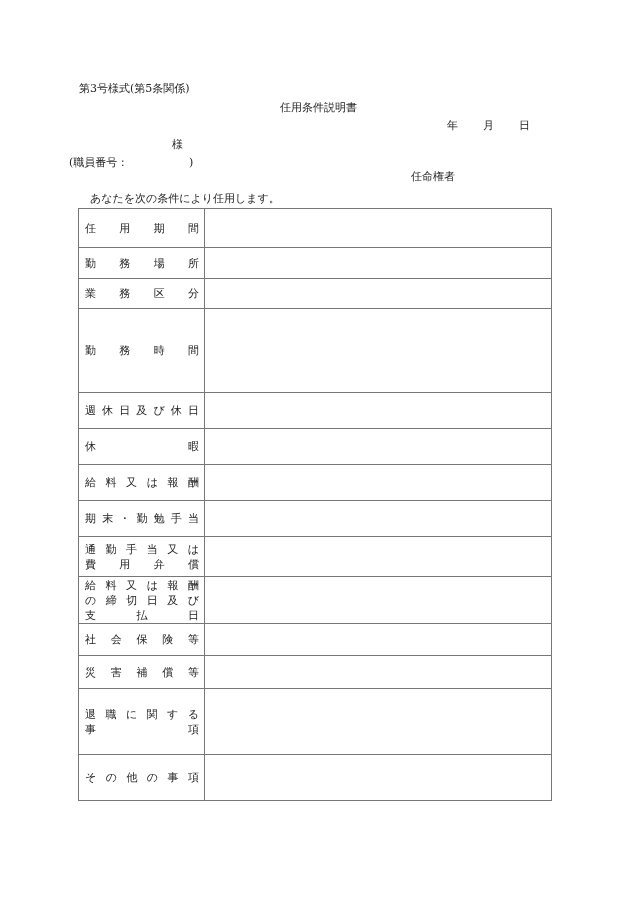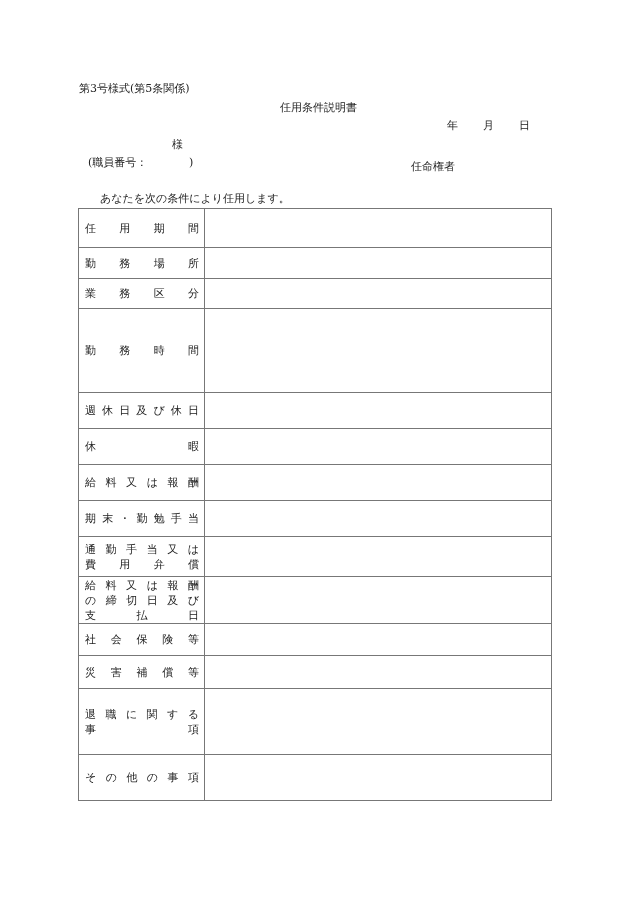--- a/index.html
+++ b/index.html
@@ -14,24 +14,24 @@
 </style>
 </head>
 <body>
 
 <div class="abs" style="left:79px;top:82px;">第3号様式(第5条関係)</div>
 <div class="abs" style="left:280px;top:101px;">任用条件説明書</div>
 <div class="abs" style="left:447px;top:119px;">年</div>
 <div class="abs" style="left:483px;top:119px;">月</div>
 <div class="abs" style="left:519px;top:119px;">日</div>
 <div class="abs" style="left:172px;top:138px;">様</div>
-<div class="abs" style="left:88px;top:156px;">(職員番号：</div>
+<div class="abs" style="left:69px;top:156px;">(職員番号：</div>
 <div class="abs" style="left:189px;top:156px;">)</div>
-<div class="abs" style="left:411px;top:160px;">任命権者</div>
-<div class="abs" style="left:90px;top:192px;margin-left:10px;">あなたを次の条件により任用します。</div>
+<div class="abs" style="left:411px;top:170px;">任命権者</div>
+<div class="abs" style="left:90px;top:192px;">あなたを次の条件により任用します。</div>
 
 <table class="form" id="form-table">
   <tbody id="form-body">
       <tr style="height: 39px;">
         <td class="label">
           <div class="lbl-line">
             <span>任</span>
             <span>用</span>
             <span>期</span>
             <span>間</span>

